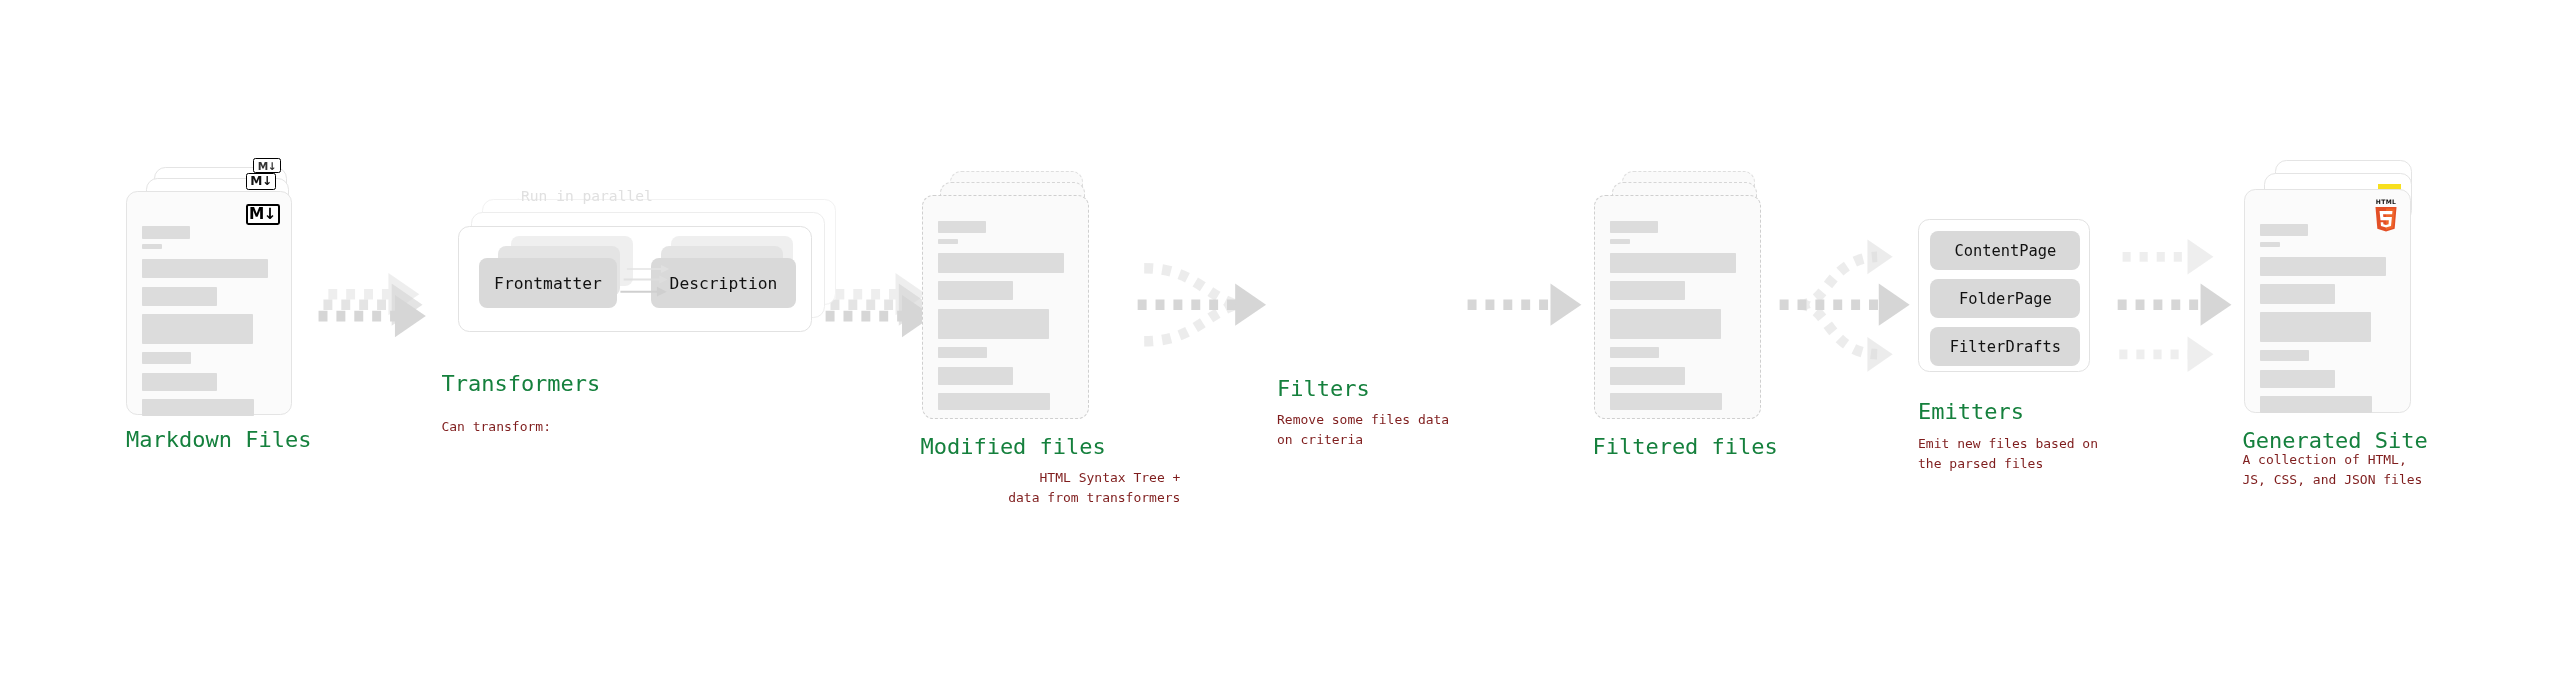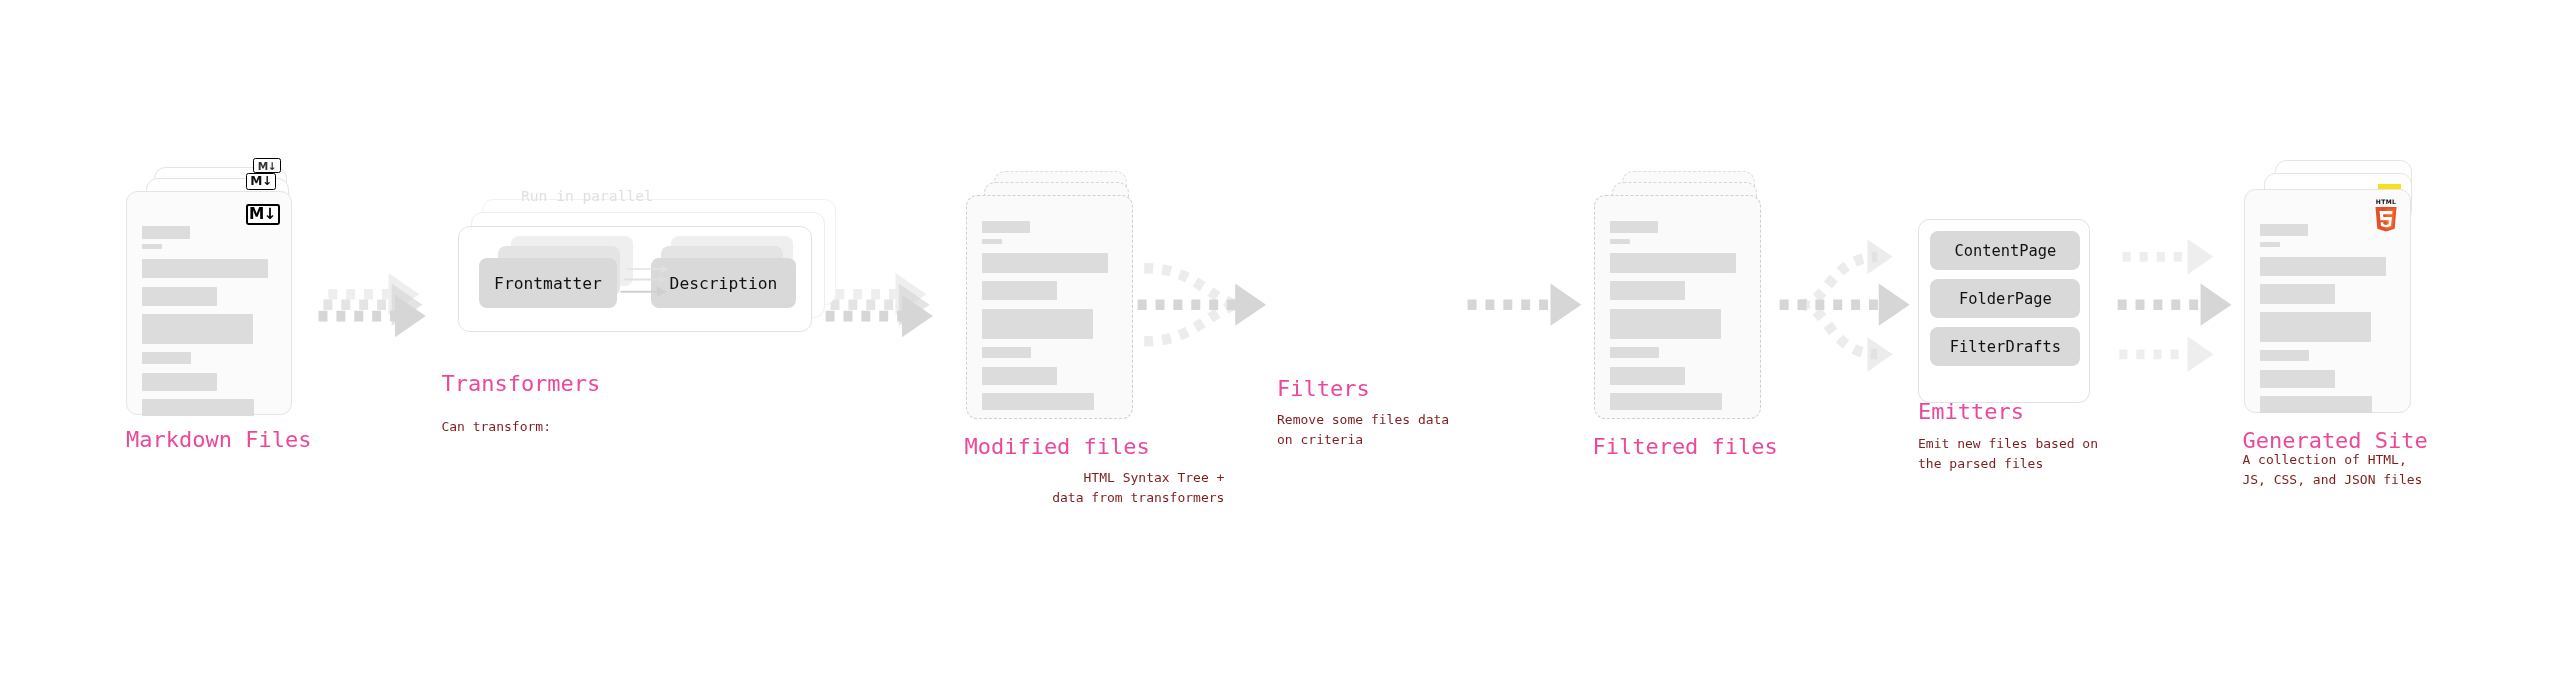--- a/index.html
+++ b/index.html
@@ -100,21 +100,21 @@
     white-space: nowrap;
   }
   .pill.ghost2 { background: #e4e4e4; color: transparent; }
   .pill.ghost1 { background: #efefef; color: transparent; }
 
   
   .stage-title {
     position: absolute;
     font-family: "DejaVu Sans Mono", "Liberation Mono", monospace;
     font-size: 22px;
-    color: #ec4899;
+    color: #15803d;
     white-space: nowrap;
   }
   .stage-desc {
     position: absolute;
     font-family: "DejaVu Sans Mono", "Liberation Mono", monospace;
     font-size: 13px;
     line-height: 1.52;
     color: #7f1d1d;
     white-space: pre-line;
   }
@@ -293,21 +293,21 @@
 
     <div class="note" style="left:78px; top:-4.1px;">Run in parallel</div>
 
     <div class="stage-title" style="left:-1.6px; top:180px;">Transformers</div>
 
     <div class="stage-desc list" style="left:-1.6px; top:226px; width:276px;">
       <div>Can transform:</div>
     </div>
   </div>
 
-  <div class="stage doc-stack" style="left:966px; top:171px; width:203px; height:252px;text-align:right;">
+  <div class="stage doc-stack" style="left:922px; top:171px; width:203px; height:252px;text-align:right;">
 
     <div class="doc-card dashed" style="left:28px; top:0px; width:133px; height:49px; border-color:#dedede;"></div>
     <div class="doc-card dashed" style="left:18px; top:11.4px; width:145px; height:49px; border-color:#d6d6d6;"></div>
 
     <div class="doc-card dashed" style="left:0px; top:24.4px; width:167px; height:224px;">
       <div class="doc-lines" style="top:24.4px;">
         <div class="ln" style="width:48px;  height:12.2px;"></div>
         <div class="ln" style="width:20.3px;  height:4.9px; margin-bottom:9.8px;"></div>
         <div class="ln" style="width:126px; height:19.5px; margin-bottom:8.1px;"></div>
         <div class="ln" style="width:75px;  height:19.5px; margin-bottom:8.1px;"></div>
@@ -344,21 +344,21 @@
         <div class="ln" style="width:49px;  height:11.4px; margin-bottom:9px;"></div>
         <div class="ln" style="width:75px;  height:18px; margin-bottom:8.1px;"></div>
         <div class="ln" style="width:112px; height:17px;"></div>
       </div>
     </div>
 
     <div class="stage-title" style="left:-1.6px; top:263px;">Filtered files</div>
   </div>
 
   <div class="stage" style="left:1918px; top:219px; width:309px; height:244px;">
-    <div class="groupbox" style="left:0px; top:0px; width:172px; height:184px;text-align:center;">
+    <div class="groupbox" style="left:0px; top:0px; width:172px; height:153px;text-align:center;">
       <div class="pill" style="position:absolute; left:11.4px; top:11.4px; width:150px; height:39px; font-size:15.4px;">ContentPage</div>
       <div class="pill" style="position:absolute; left:11.4px; top:59px; width:150px; height:39px; font-size:15.4px;">FolderPage</div>
       <div class="pill" style="position:absolute; left:11.4px; top:107px; width:150px; height:39px; font-size:15.4px;">FilterDrafts</div>
     </div>
     <div class="stage-title" style="left:0px; top:180px;">Emitters</div>
     <div class="stage-desc" style="left:0px; top:215px; width:268px;">Emit new files based on
 the parsed files</div>
   </div>
 
   <div class="stage doc-stack" style="left:2244px; top:160px; width:228px; height:260px;">

